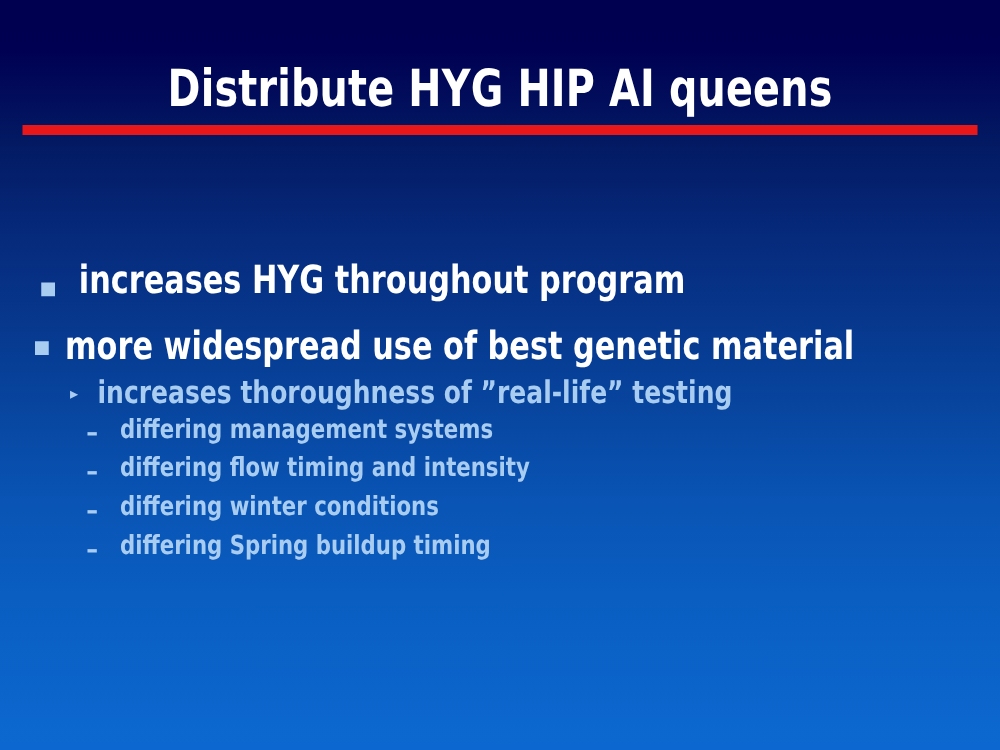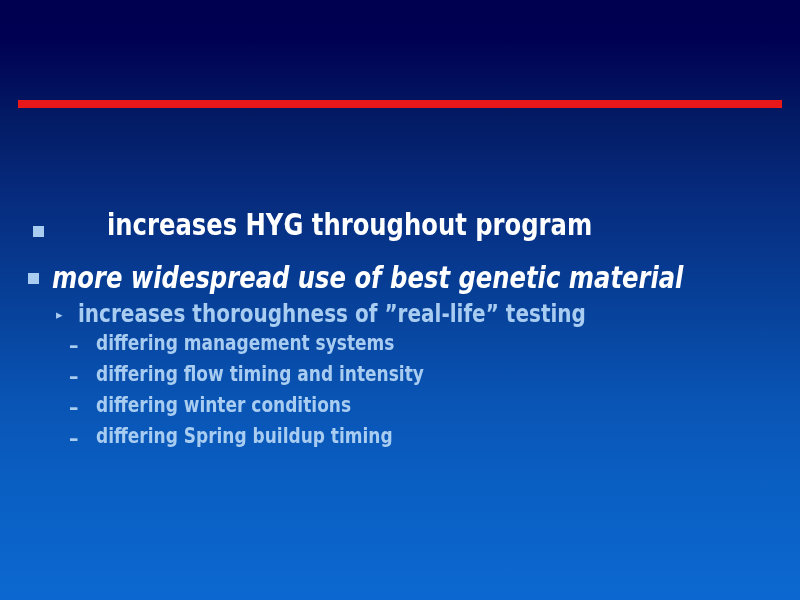--- a/index.html
+++ b/index.html
@@ -105,41 +105,39 @@
     display: inline-block;
     font-family: "DejaVu Sans Condensed", "Liberation Sans Narrow", "Liberation Sans", sans-serif;
     font-weight: bold;
     transform-origin: left center;
     white-space: nowrap;
   }
 
   
   .lvl1 {
     height: 53px;
-    padding-left: 44px;
   }
   .lvl1 .bullet-marker {
     left: 33px;
     top: 20px;
     width: 11px;
     height: 11px;
     background: #a9ccf1;
   }
   .lvl1 .bullet-text {
     margin-left: 63px;
     color: #ffffff;
     font-size: 31px;
     line-height: 36px;
     transform: scaleX(0.87);
   }
 
   
   .lvl1b {
     height: 40px;
-    font-style: italic;
   }
   .lvl1b .bullet-marker {
     left: 28px;
     top: 14px;
     width: 11px;
     height: 11px;
     background: #a9ccf1;
   }
   .lvl1b .bullet-text {
     margin-left: 52px;
@@ -187,20 +185,23 @@
     font-size: 21px;
     line-height: 24px;
     transform: scaleX(0.90);
   }
 </style>
 </head>
 <body>
 
 <div id="slide">
 
+  <div id="title-area">
+    <span id="slide-title">Distribute HYG HIP AI queens</span>
+  </div>
 
   <div id="title-rule"></div>
 
 
   <div id="body-area">
 
     <div class="bullet-row lvl1">
       <span class="bullet-marker"></span>
       <span class="bullet-text">increases HYG throughout program</span>
     </div>

